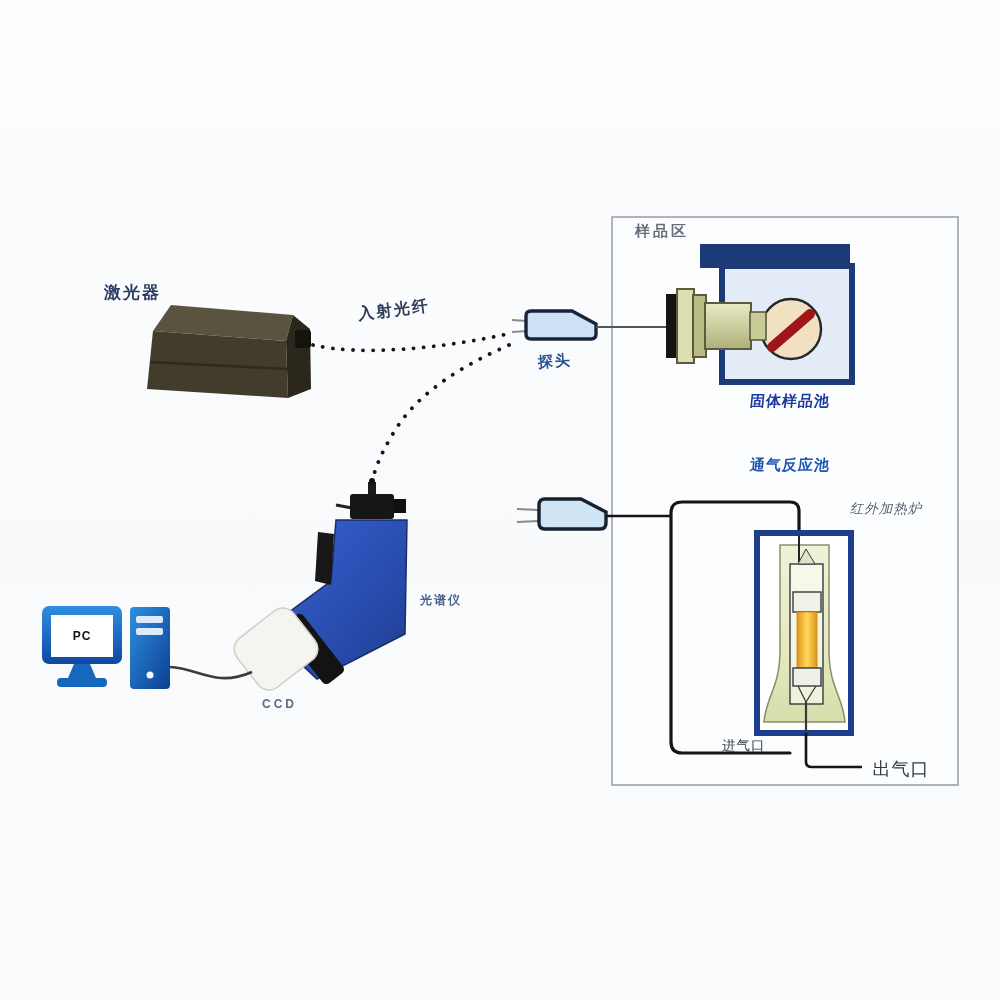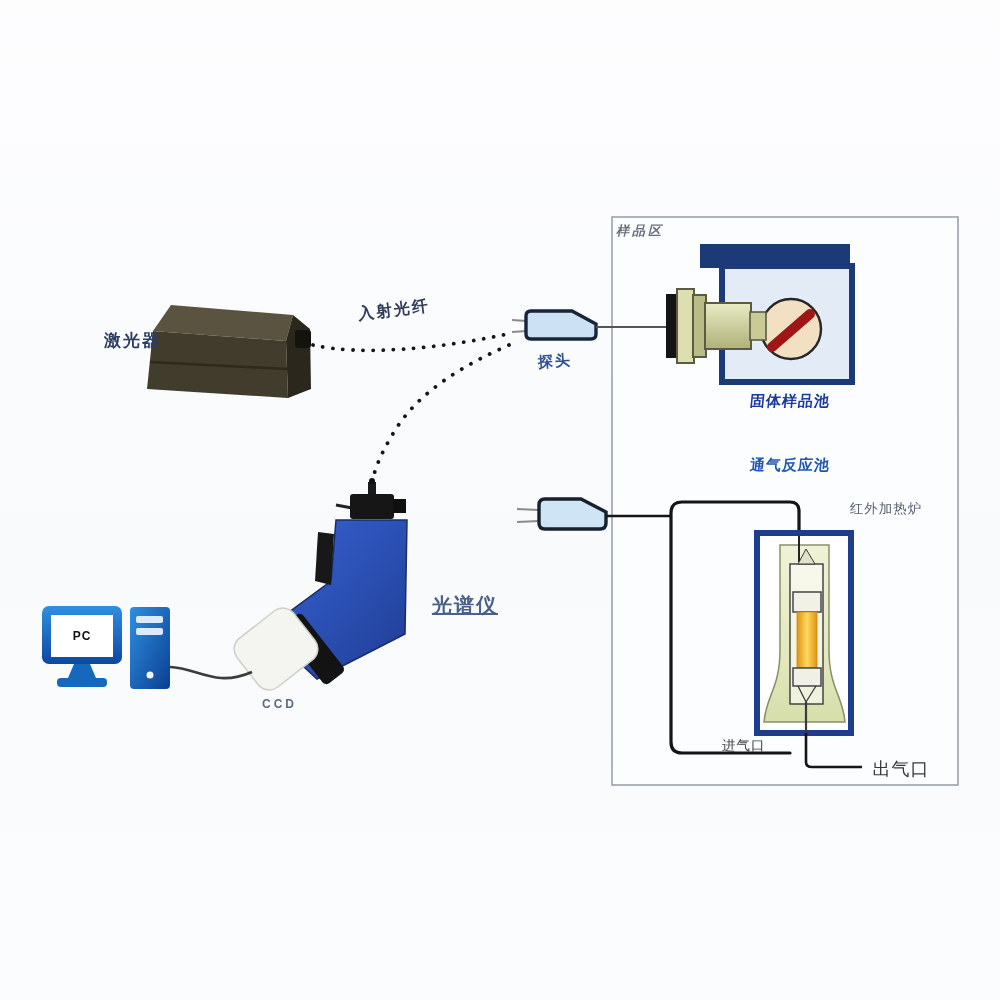--- a/index.html
+++ b/index.html
@@ -2,29 +2,29 @@
 <html><head>
 <meta charset="utf-8">
 <style>
   html,body{margin:0;padding:0;background:#ffffff;}
   #canvas{
     position:relative;width:1000px;height:1000px;overflow:hidden;
     background:linear-gradient(180deg,#fdfdfe 0%,#f8fafc 55%,#fbfcfd 100%);
     font-family:"Liberation Sans", sans-serif;
   }
   .label{position:absolute;white-space:nowrap;}
-  .lbl-laser{left:104px;top:281px;font-size:17px;font-weight:bold;color:#2c3d63;letter-spacing:2px;margin-top:48px;}
+  .lbl-laser{left:104px;top:281px;font-size:17px;font-weight:bold;color:#2c3d63;letter-spacing:2px;}
   .lbl-fiber{left:358px;top:300px;font-size:16px;font-weight:bold;color:#303d58;letter-spacing:2px;transform:rotate(-7deg);}
   .lbl-probe-top{left:538px;top:352px;font-size:15px;font-weight:bold;color:#2c4f92;letter-spacing:2px;transform:rotate(-4deg);}
-  .lbl-spectrometer{left:432px;top:592px;font-size:20px;font-weight:bold;color:#49608a;letter-spacing:2px;text-decoration:underline;}
+  .lbl-spectrometer{left:420px;top:592px;font-size:12px;font-weight:bold;color:#49608a;letter-spacing:2px;}
   .lbl-ccd{left:262px;top:697px;font-size:12px;font-weight:bold;color:#5c6b80;letter-spacing:3px;}
-  .lbl-sample-area{left:616px;top:222px;font-size:13px;font-weight:bold;color:#686f7b;letter-spacing:3px;font-style:italic;}
+  .lbl-sample-area{left:635px;top:222px;font-size:15px;font-weight:bold;color:#686f7b;letter-spacing:3px;}
   .lbl-solid{left:790px;top:392px;transform:translateX(-50%) skewX(-6deg);font-size:15px;font-weight:bold;color:#1b3a9e;letter-spacing:1px;}
   .lbl-reaction{left:790px;top:456px;transform:translateX(-50%) skewX(-6deg);font-size:15px;font-weight:bold;color:#1f55b0;letter-spacing:1px;}
-  .lbl-furnace{left:886px;top:500px;transform:translateX(-50%);font-size:13.5px;color:#555f6e;letter-spacing:1px;}
+  .lbl-furnace{left:886px;top:500px;transform:translateX(-50%);font-size:13.5px;color:#555f6e;letter-spacing:1px;font-style:italic;}
   .lbl-inlet{left:722px;top:737px;font-size:13.5px;color:#33383f;letter-spacing:1px;}
   .lbl-outlet{left:901px;top:757px;transform:translateX(-50%);font-size:18px;color:#33383f;letter-spacing:1px;}
   .lbl-pc{left:82px;top:636px;transform:translate(-50%,-50%);font-size:12px;font-weight:bold;color:#111;letter-spacing:1px;}
   svg{position:absolute;left:0;top:0;}
 </style>
 </head>
 <body>
 
 <div id="canvas">
 

